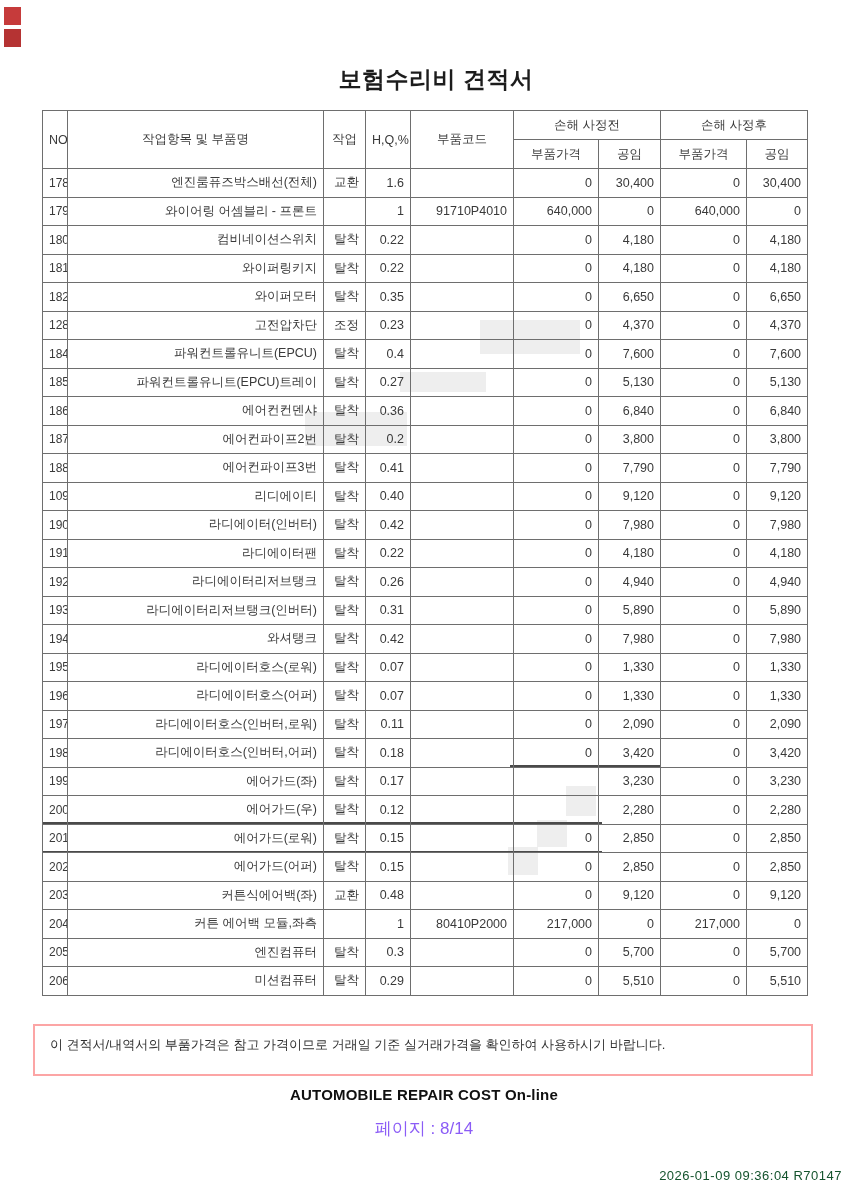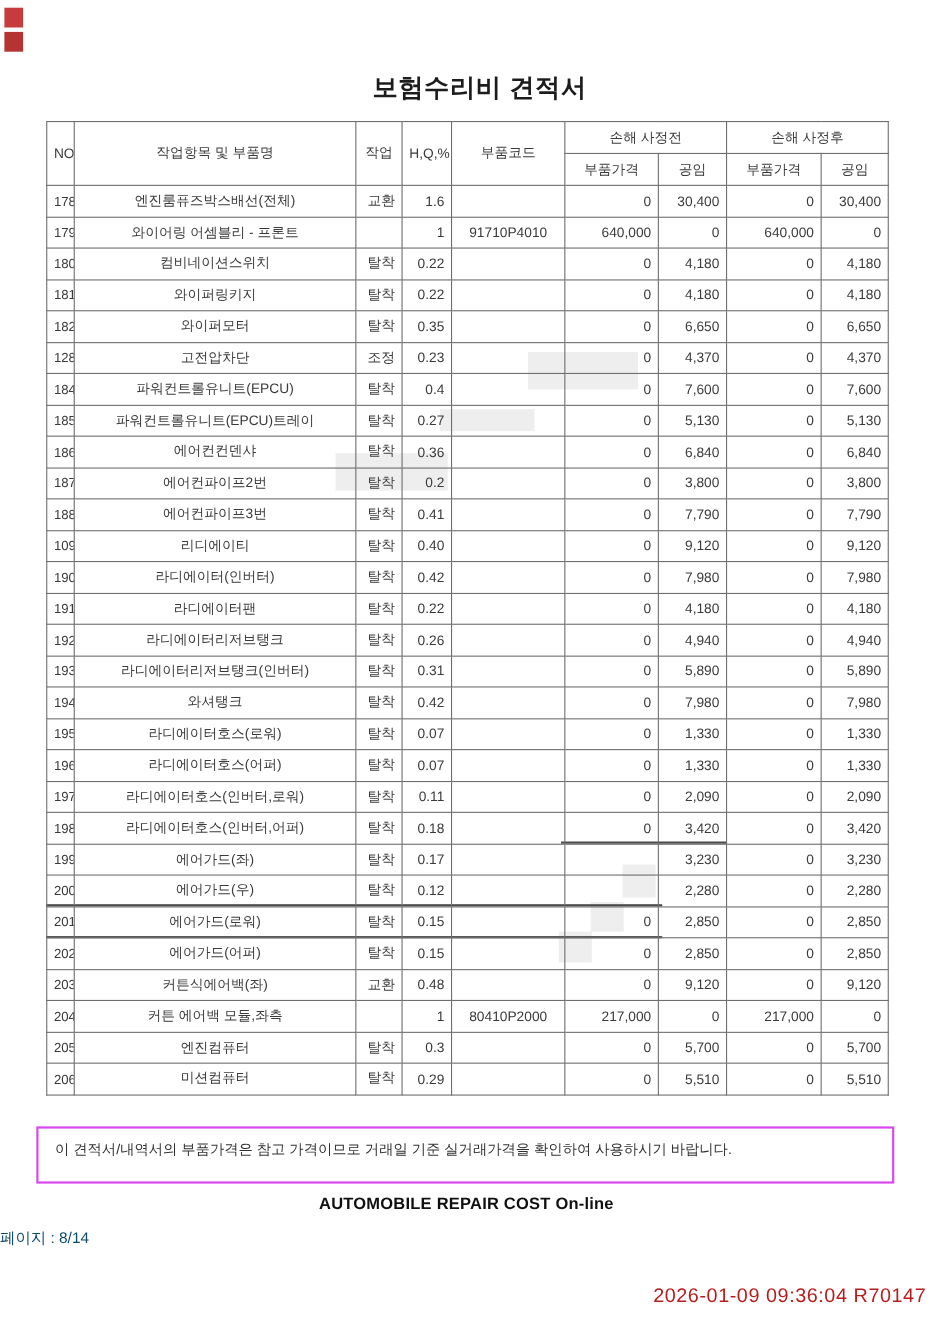--- a/index.html
+++ b/index.html
@@ -35,41 +35,41 @@
   table.est{
     position:absolute;left:42px;top:110px;width:765px;
     border-collapse:collapse;table-layout:fixed;font-size:12.5px;color:#3a3a3a;
   }
   table.est th, table.est td{
     border:1px solid #6e6e6e;padding:0 6px;overflow:hidden;white-space:nowrap;
   }
   table.est thead tr{height:29px;}
   table.est th{font-weight:normal;text-align:center;}
   table.est tbody tr{height:28.5px;}
-  td.a-l{text-align:center;padding-left:10px;margin-top:28px;}
+  td.a-l{text-align:right;padding-left:10px;margin-top:28px;}
   td.a-c{text-align:right;padding:0 2px;}
   td.a-r{text-align:right;padding-right:7px;}
   td.col0{font-size:12px;padding:0 2px;text-align:left;}
   td.col4{padding-left:6px;border-radius:13px;}
 
   .notice{
     position:absolute;left:33px;top:1024px;width:780px;height:52px;
-    border:2px solid #d946ef;box-sizing:border-box;
+    border:2px solid #fca5a5;box-sizing:border-box;
     font-size:13px;color:#303030;padding:10px 15px;
   }
   .footer-title{
     position:absolute;top:1086px;left:0;width:100%;text-align:center;
     font-weight:bold;font-size:15px;color:#101010;letter-spacing:0.2px;
   }
   .page-indicator{
-    position:absolute;top:1117px;left:0;width:100%;text-align:left;
-    font-size:14px;color:#0c4a6e;
+    position:absolute;top:1117px;left:0;width:100%;text-align:center;
+    font-size:17px;color:#8b5cf6;
   }
   .stamp{
-    position:absolute;top:1168px;right:6px;font-size:18px;color:#b91c1c;
+    position:absolute;top:1168px;right:6px;font-size:13px;color:#14532d;
     letter-spacing:0.5px;
   }
 </style>
 </head>
 <body>
 
 <div class="page">
 
   <div class="scan-mark m1"></div>
   <div class="scan-mark m2"></div>

